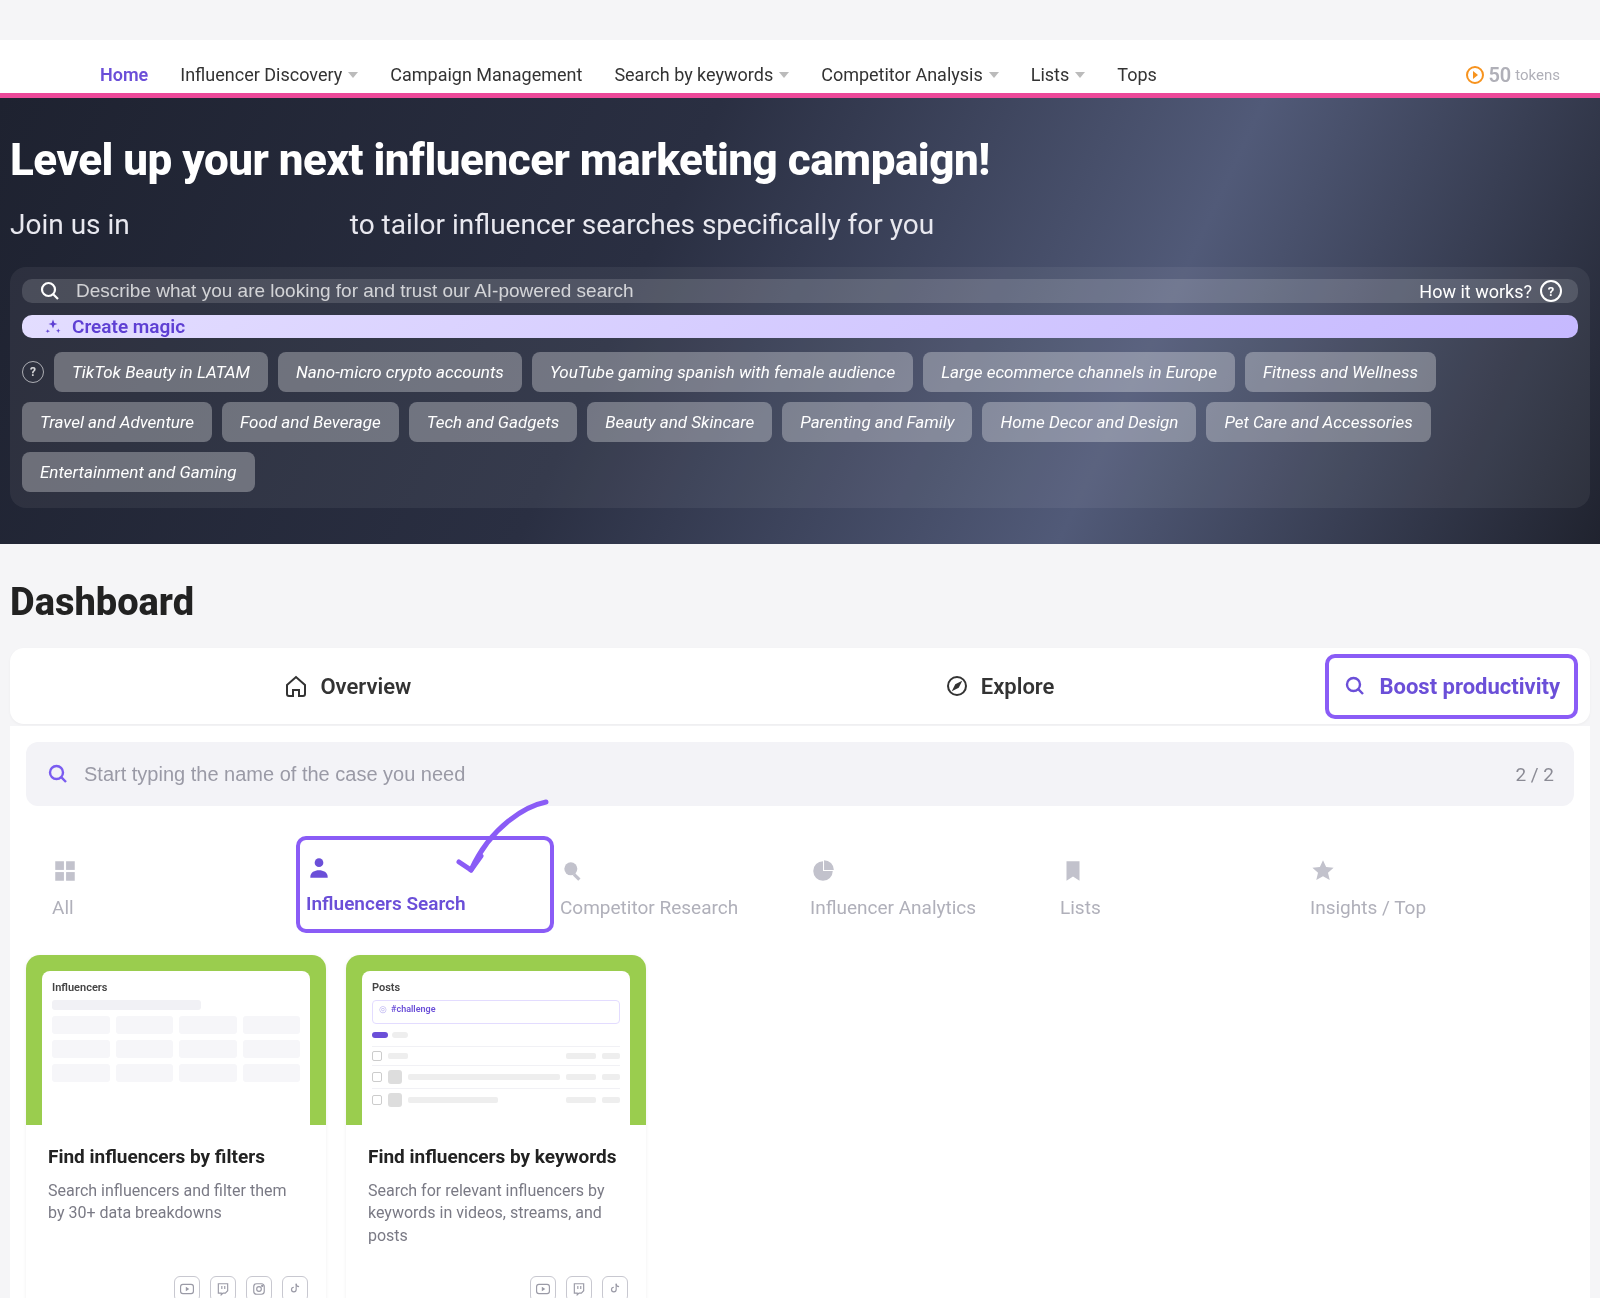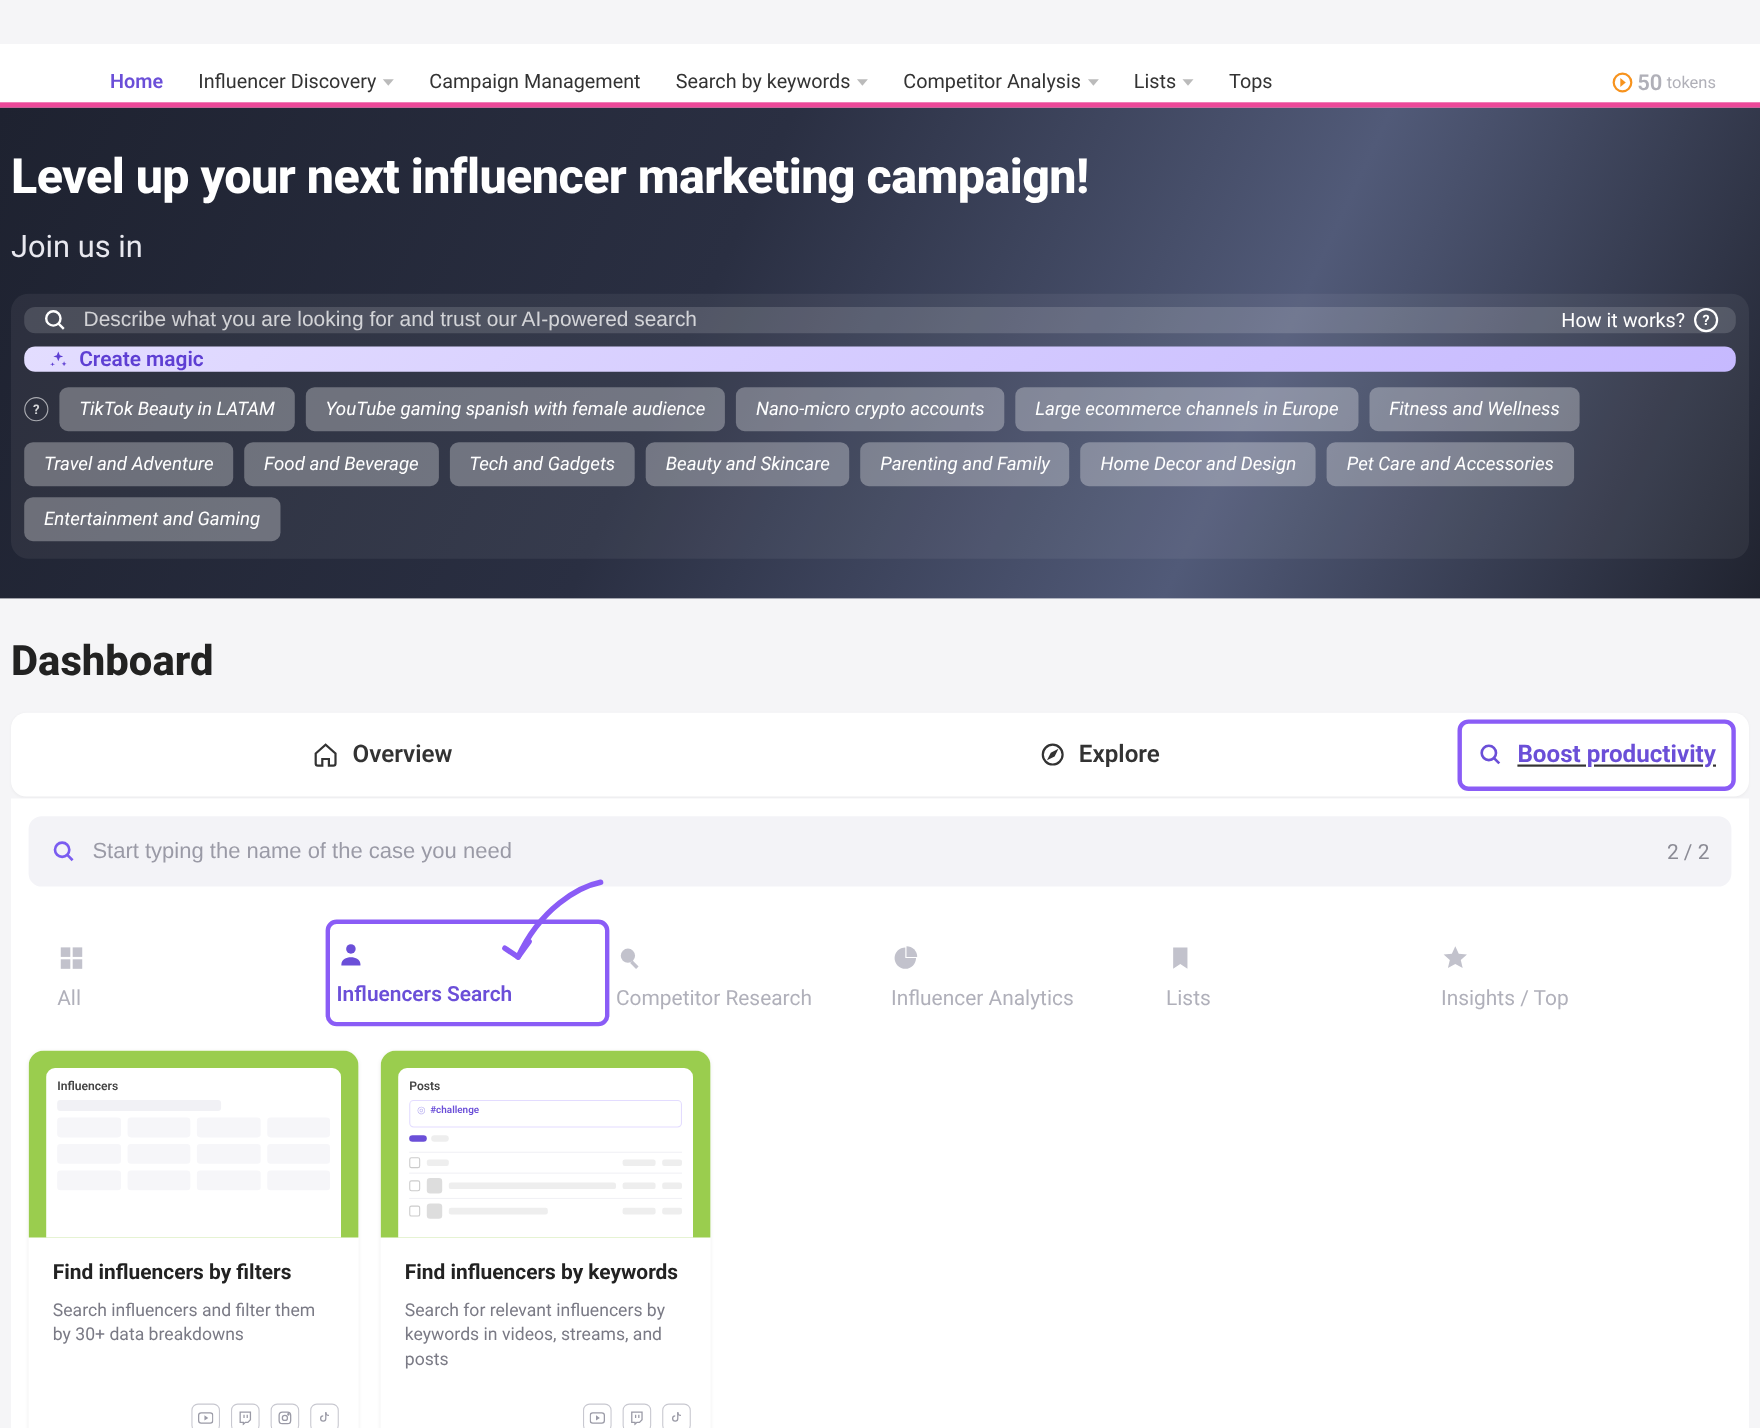--- a/index.html
+++ b/index.html
@@ -229,20 +229,21 @@
     <span class="token-icon"></span>
     <span class="count">50</span>
     <span>tokens</span>
   </div>
 </nav>
 
 <section class="hero">
   <h1>Level up your next influencer marketing campaign!</h1>
   <div class="hero-sub">
     <span>Join us in</span>
+    <span>to tailor influencer searches specifically for you</span>
   </div>
   <div class="search-wrap">
     <div class="search-row">
       <div class="search-box">
         <svg width="24" height="24" viewBox="0 0 24 24" fill="none" stroke="#fff" stroke-width="2.2">
             <circle cx="10.5" cy="10.5" r="6.5"></circle>
             <line x1="20" y1="20" x2="15.2" y2="15.2"></line>
           </svg>
         <input type="text" placeholder="Describe what you are looking for and trust our AI-powered search" style="">
         <div class="how-works">
@@ -253,22 +254,22 @@
       <div class="create-magic">
         <svg class="sparkle" viewBox="0 0 24 24" fill="#5e3fd3">
             <path d="M12 2l1.8 4.6L18 8l-4.2 1.4L12 14l-1.8-4.6L6 8l4.2-1.4L12 2zM19 14l.9 2.3L22 17l-2.1.7L19 20l-.9-2.3L16 17l2.1-.7L19 14zM5 15l.7 1.8L8 17.5l-2.3.7L5 20l-.7-1.8L2 17.5l2.3-.7L5 15z"></path>
           </svg>
         <span>Create magic</span>
       </div>
     </div>
     <div class="chips">
       <span class="chip-help">?</span>
       <span class="chip">TikTok Beauty in LATAM</span>
+      <span class="chip">Nano-micro crypto accounts</span>
       <span class="chip">YouTube gaming spanish with female audience</span>
-      <span class="chip">Nano-micro crypto accounts</span>
       <span class="chip">Large ecommerce channels in Europe</span>
       <span class="chip">Fitness and Wellness</span>
       <span class="chip">Travel and Adventure</span>
       <span class="chip">Food and Beverage</span>
       <span class="chip">Tech and Gadgets</span>
       <span class="chip">Beauty and Skincare</span>
       <span class="chip">Parenting and Family</span>
       <span class="chip">Home Decor and Design</span>
       <span class="chip">Pet Care and Accessories</span>
       <span class="chip">Entertainment and Gaming</span>
@@ -286,21 +287,21 @@
         </svg>
       <span>Overview</span>
     </div>
     <div class="tab">
       <svg class="icon" viewBox="0 0 24 24" fill="none" stroke="#333" stroke-width="2">
           <circle cx="12" cy="12" r="9"></circle>
           <polygon points="15,9 13,13 9,15 11,11" fill="#333"></polygon>
         </svg>
       <span>Explore</span>
     </div>
-    <div class="tab" style="flex:0 0 auto;text-decoration:underline;">
+    <div class="tab" style="flex:0 0 auto;">
       <div class="boost-box">
         <svg width="24" height="24" viewBox="0 0 24 24" fill="none" stroke="#6b4fd8" stroke-width="2.4">
             <circle cx="10.5" cy="10.5" r="6.5"></circle>
             <line x1="20" y1="20" x2="15.2" y2="15.2"></line>
           </svg>
         <span>Boost productivity</span>
       </div>
     </div>
   </div>
 

